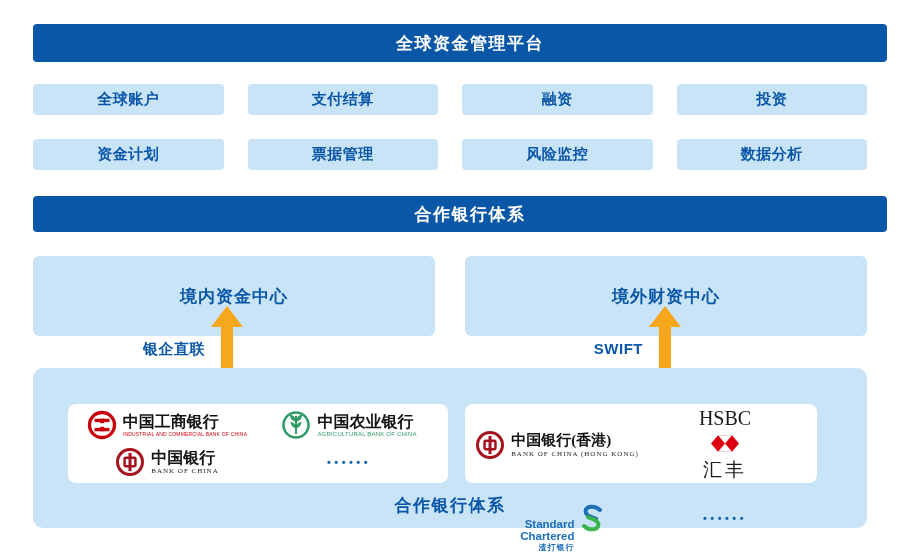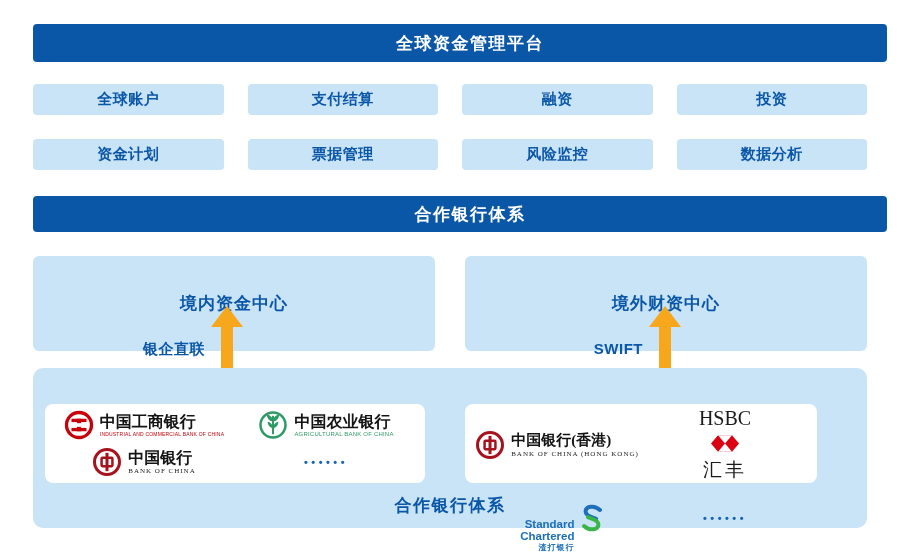--- a/index.html
+++ b/index.html
@@ -12,38 +12,38 @@
   .banner1{top:24px;height:38px;}
   .banner2{top:196px;height:36px;}
 
   .modules{position:absolute;left:33px;top:84px;width:834px;display:grid;
            grid-template-columns:repeat(4,1fr);grid-template-rows:31px 31px;
            column-gap:28px;row-gap:24px;gap:24px;}
   .module{background:#c9e3f7;border-radius:4px;color:#0b57a7;font-size:15px;
           font-weight:600;letter-spacing:0.5px;display:flex;align-items:center;
           justify-content:center;}
 
-  .center-box{position:absolute;top:256px;width:402px;height:95px;background:#c9e3f7;
+  .center-box{position:absolute;top:256px;width:402px;height:80px;background:#c9e3f7;
           border-radius:6px;color:#0b57a7;font-weight:bold;font-size:17px;
           letter-spacing:1px;display:flex;align-items:center;justify-content:center;}
   .cb-left{left:33px;} .cb-right{left:465px;}
 
   .arrow{position:absolute;top:306px;width:34px;height:92px;}
   .arrow-left{left:210px;} .arrow-right{left:648px;}
 
   .link-label{position:absolute;top:340px;width:110px;text-align:right;color:#0b57a7;
           font-weight:bold;font-size:15px;letter-spacing:0.5px;}
   .ll-left{left:95px;} .ll-right{left:533px;}
 
   .partner-panel{position:absolute;left:33px;top:368px;width:834px;height:160px;
           background:#c9e3f7;border-radius:10px;}
   .bank-card{position:absolute;top:36px;height:79px;background:#fff;border-radius:8px;
           display:grid;grid-template-columns:1fr 1fr;grid-template-rows:1fr 1fr;
           align-items:center;justify-items:center;padding:3px 8px;box-sizing:border-box;}
-  .card-left{left:12px;width:380px;}
+  .card-left{left:35px;width:380px;}
   .card-right{left:432px;width:352px;}
   .partner-title{position:absolute;left:0;right:0;top:126px;text-align:center;
           color:#0b57a7;font-weight:bold;font-size:17px;letter-spacing:1.5px;}
 
   .bank{display:flex;align-items:center;gap:6px;}
   .blogo svg{display:block;}
   .btxt{display:flex;flex-direction:column;line-height:1.15;}
   .bname{font-size:16px;font-weight:bold;color:#141414;white-space:nowrap;}
   .serifname{font-family:"Liberation Serif","DejaVu Serif",serif;}
   .bsub{font-weight:normal;white-space:nowrap;font-size:5px;letter-spacing:0.2px;}

